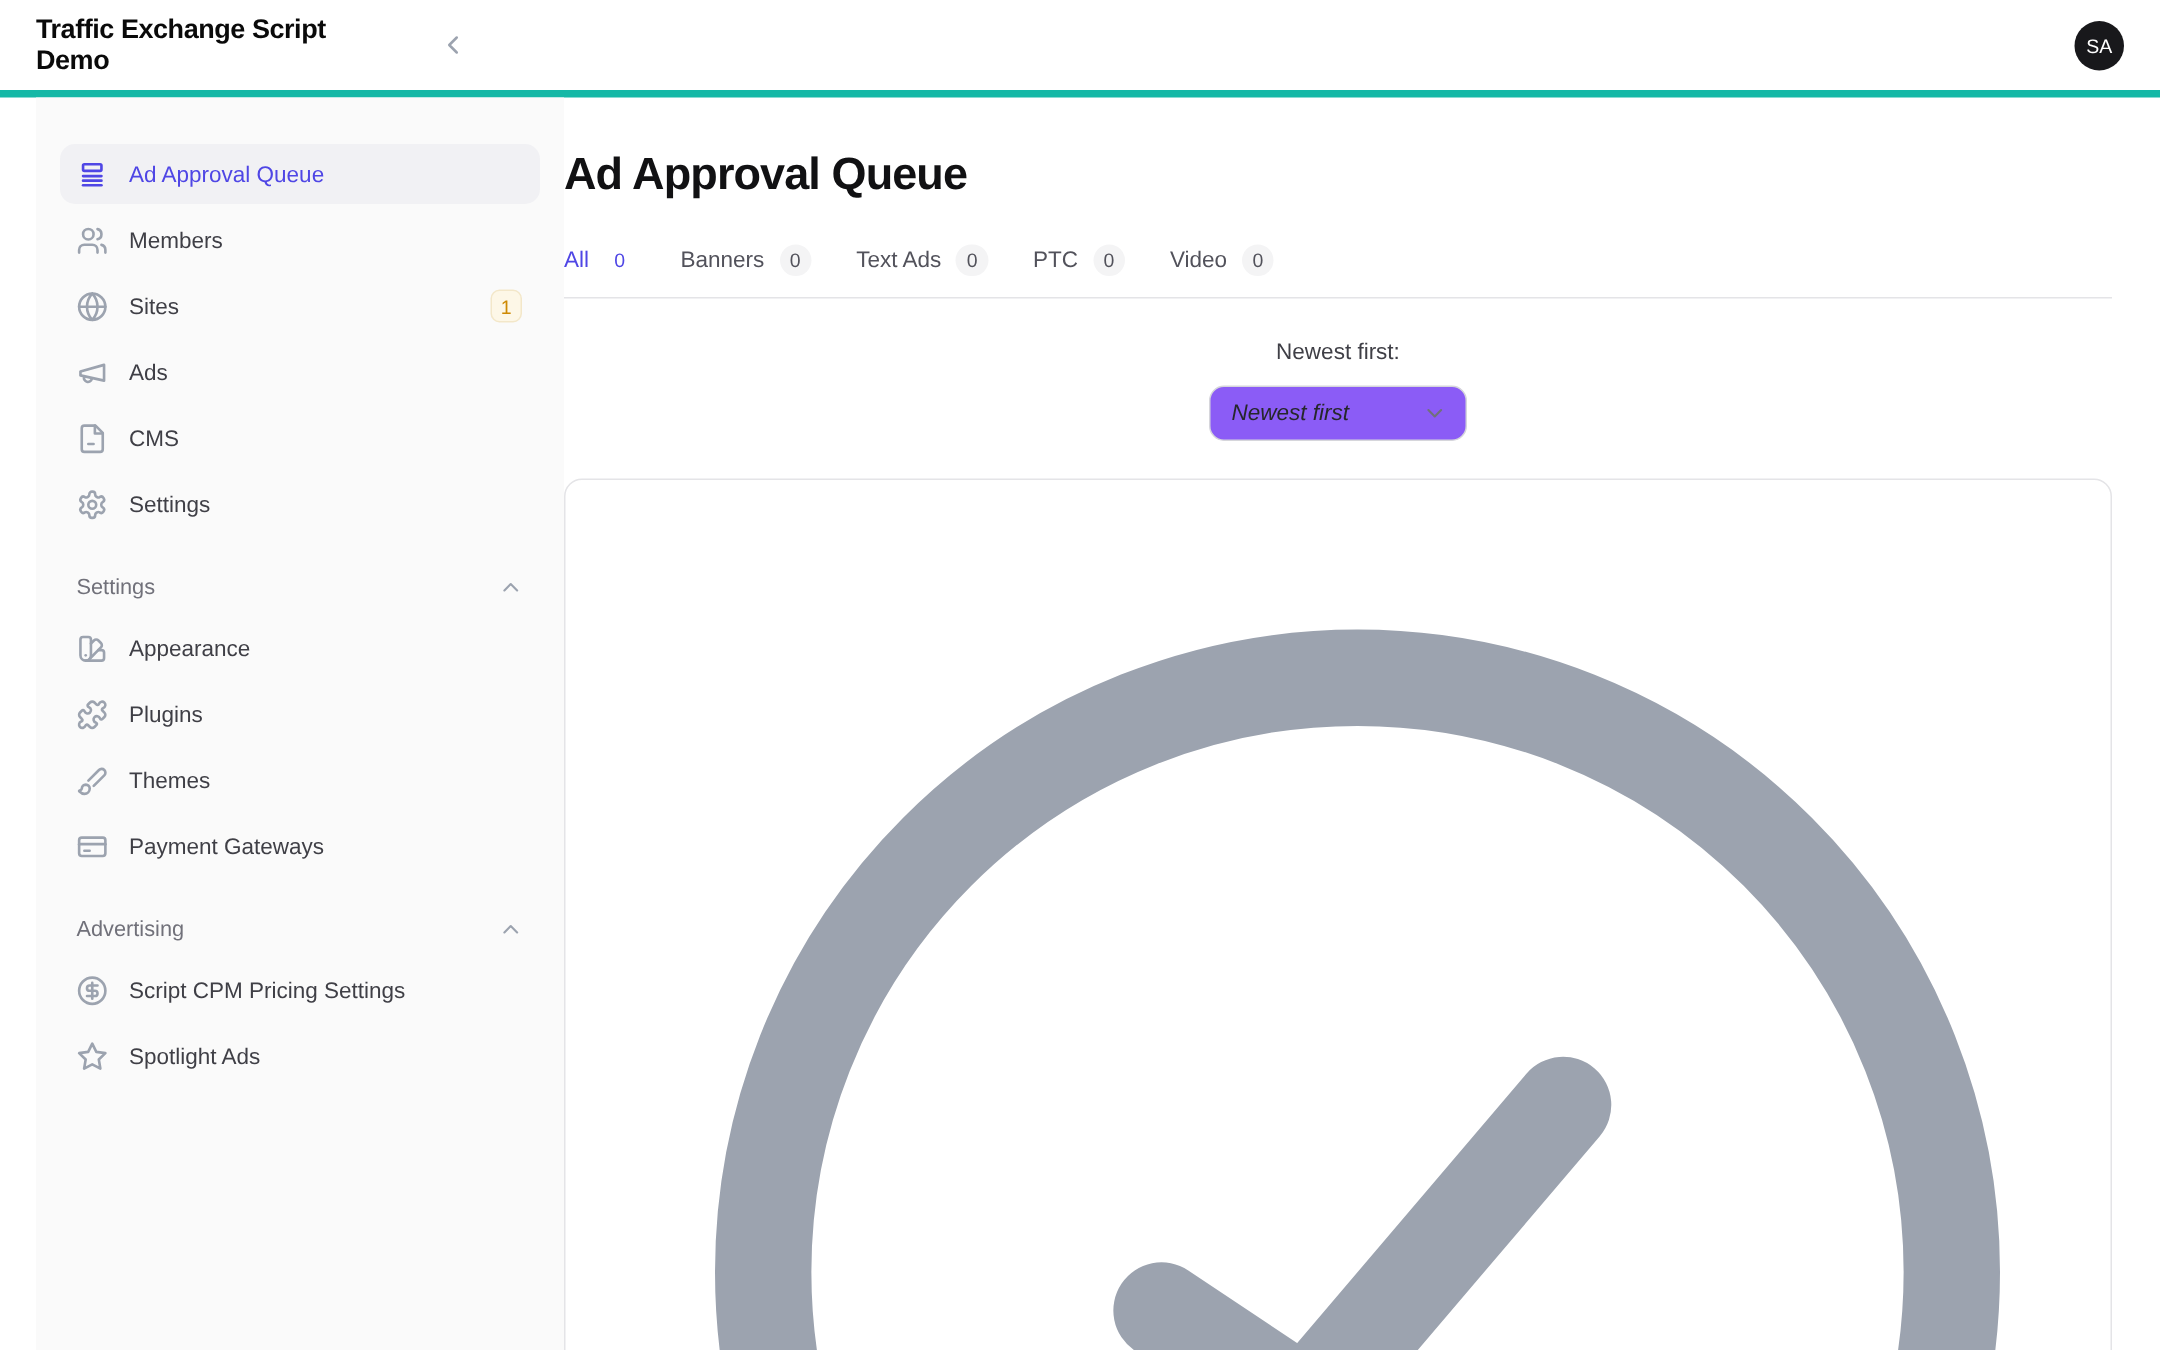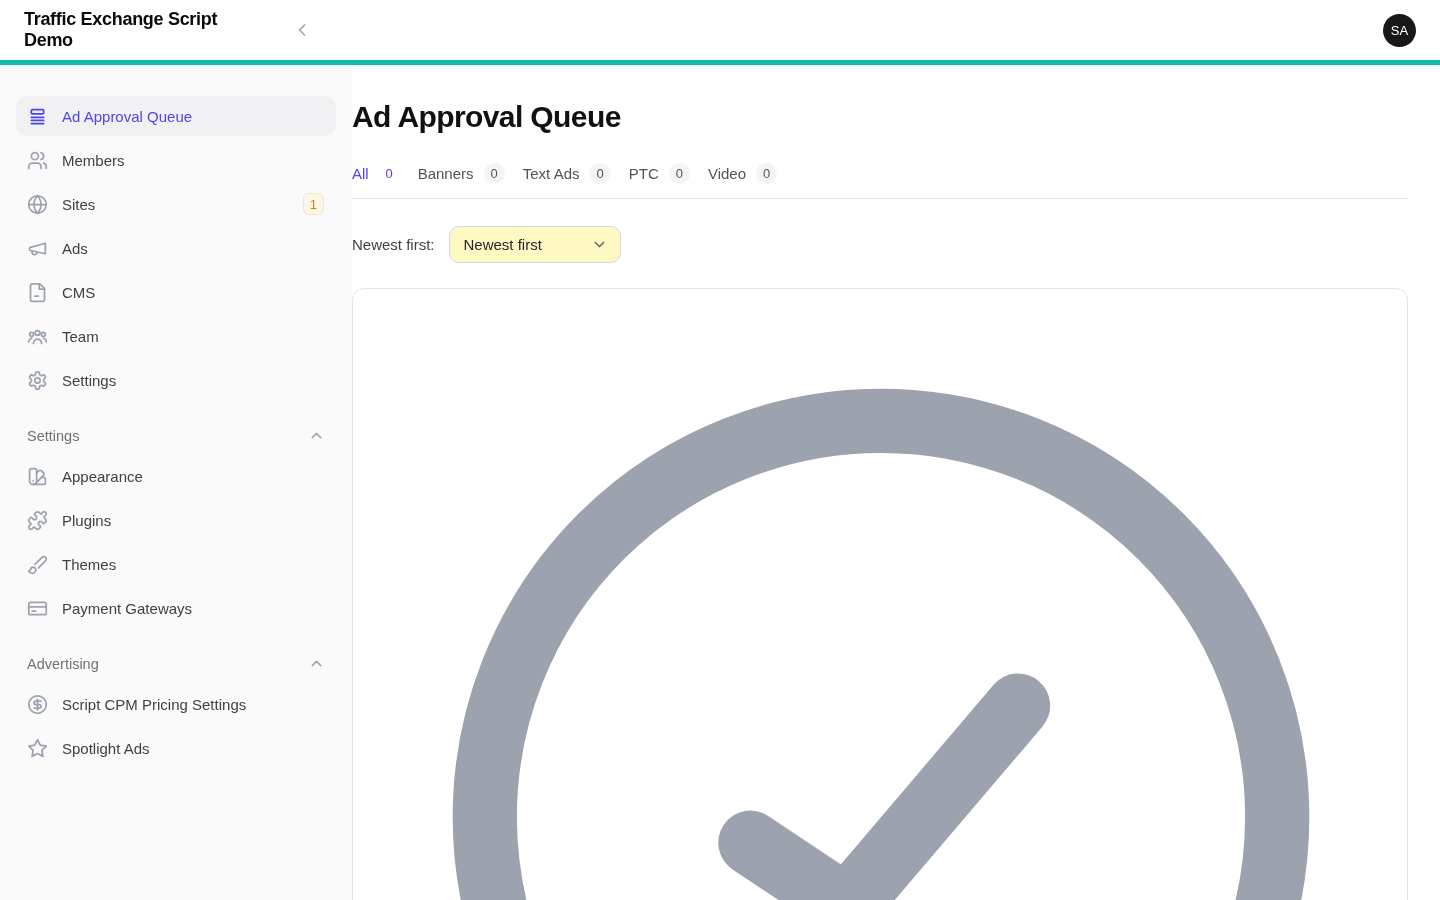--- a/index.html
+++ b/index.html
@@ -42,21 +42,21 @@
     border-radius: 50%;
     background: #18181b;
     color: #ffffff;
     font-size: 13px;
     font-weight: 400;
     display: flex; align-items: center; justify-content: center;
     cursor: pointer;
   }
 
   
-  .shell { display: flex; height: 835px; }
+  .shell { display: flex; height: 835px; margin-left: 24px; }
 
   
   .sidebar {
     width: 352px;
     flex-shrink: 0;
     background: #fafafa;
     padding: 31px 16px 10px 16px;
     overflow: hidden;
   }
   .side-item {
@@ -103,21 +103,21 @@
   .content { flex: 1; padding: 0 32px 0 0; position: relative; overflow: hidden; }
   .page-title {
     margin-top: 35px;
     font-size: 30px;
     font-weight: 800;
     letter-spacing: -0.6px;
     color: #111113;
   }
   .tabs {
     display: flex;
-    gap: 18px;
+    gap: 30px;
     margin-top: 29px;
     border-bottom: 1px solid #e4e4e7;
   }
   .tab {
     display: flex;
     align-items: center;
     gap: 10px;
     padding-bottom: 14px;
     font-size: 15px;
     color: #52525b;
@@ -129,36 +129,37 @@
     padding: 0 7px;
     border-radius: 999px;
     background: #f4f4f5;
     display: flex; align-items: center; justify-content: center;
     font-size: 13px;
     color: #52525b;
   }
   .tab.active { color: #4f46e5; }
   .tab.active .count { background: transparent; color: #4f46e5; padding: 0; }
 
-  .sort-row { display: flex; align-items: center; gap: 14px; margin-top: 27px; }
+  .sort-row { display: flex; align-items: center; gap: 14px; margin-top: 27px; flex-direction: column; }
   .sort-label { font-size: 15px; color: #3f3f46; }
   .select {
     display: flex;
     align-items: center;
     justify-content: space-between;
     width: 172px;
     height: 37px;
     padding: 0 12px 0 14px;
-    background: #fef9c3;
+    background: #8b5cf6;
     border: 1px solid #d6d6db;
     border-radius: 10px;
     font-family: inherit;
     font-size: 15px;
     color: #26272b;
     cursor: pointer;
+    font-style: italic;
   }
   .select .chev { width: 17px; height: 17px; color: #71717a; }
 
   .card {
     margin-top: 25px;
     height: 1100px;
     background: #ffffff;
     border: 1px solid #e4e4e7;
     border-radius: 12px;
     position: relative;
@@ -232,31 +233,20 @@
 
     <div class="side-item">
       <svg class="icn" viewBox="0 0 24 24" fill="none" stroke="currentColor" stroke-width="2" stroke-linecap="round" stroke-linejoin="round">
           <path d="M14.5 2H6a2 2 0 0 0-2 2v16a2 2 0 0 0 2 2h12a2 2 0 0 0 2-2V7.5L14.5 2z"></path>
           <path d="M14 2v6h6"></path>
           <path d="M9 16h4"></path>
         </svg>
       <span>CMS</span>
     </div>
 
-    <div class="side-item">
-      <svg class="icn" viewBox="0 0 24 24" fill="none" stroke="currentColor" stroke-width="2" stroke-linecap="round" stroke-linejoin="round">
-          <circle cx="12" cy="8" r="2.7"></circle>
-          <circle cx="5.3" cy="9.6" r="2.2"></circle>
-          <circle cx="18.7" cy="9.6" r="2.2"></circle>
-          <path d="M7.3 20c.6-3.1 2.4-5 4.7-5s4.1 1.9 4.7 5"></path>
-          <path d="M1.8 18.2c.4-2.3 1.7-3.8 3.4-4.2"></path>
-          <path d="M22.2 18.2c-.4-2.3-1.7-3.8-3.4-4.2"></path>
-        </svg>
-      <span>Team</span>
-    </div>
 
     <div class="side-item">
       <svg class="icn" viewBox="0 0 24 24" fill="none" stroke="currentColor" stroke-width="2" stroke-linecap="round" stroke-linejoin="round">
           <path d="M12.22 2h-.44a2 2 0 0 0-2 2v.18a2 2 0 0 1-1 1.73l-.43.25a2 2 0 0 1-2 0l-.15-.08a2 2 0 0 0-2.73.73l-.22.38a2 2 0 0 0 .73 2.73l.15.1a2 2 0 0 1 1 1.72v.51a2 2 0 0 1-1 1.74l-.15.09a2 2 0 0 0-.73 2.73l.22.38a2 2 0 0 0 2.73.73l.15-.08a2 2 0 0 1 2 0l.43.25a2 2 0 0 1 1 1.73V20a2 2 0 0 0 2 2h.44a2 2 0 0 0 2-2v-.18a2 2 0 0 1 1-1.73l.43-.25a2 2 0 0 1 2 0l.15.08a2 2 0 0 0 2.73-.73l.22-.39a2 2 0 0 0-.73-2.73l-.15-.08a2 2 0 0 1-1-1.74v-.5a2 2 0 0 1 1-1.74l.15-.09a2 2 0 0 0 .73-2.73l-.22-.38a2 2 0 0 0-2.73-.73l-.15.08a2 2 0 0 1-2 0l-.43-.25a2 2 0 0 1-1-1.73V4a2 2 0 0 0-2-2z"></path>
           <circle cx="12" cy="12" r="3"></circle>
         </svg>
       <span>Settings</span>
     </div>
 
     <div class="section-head">

